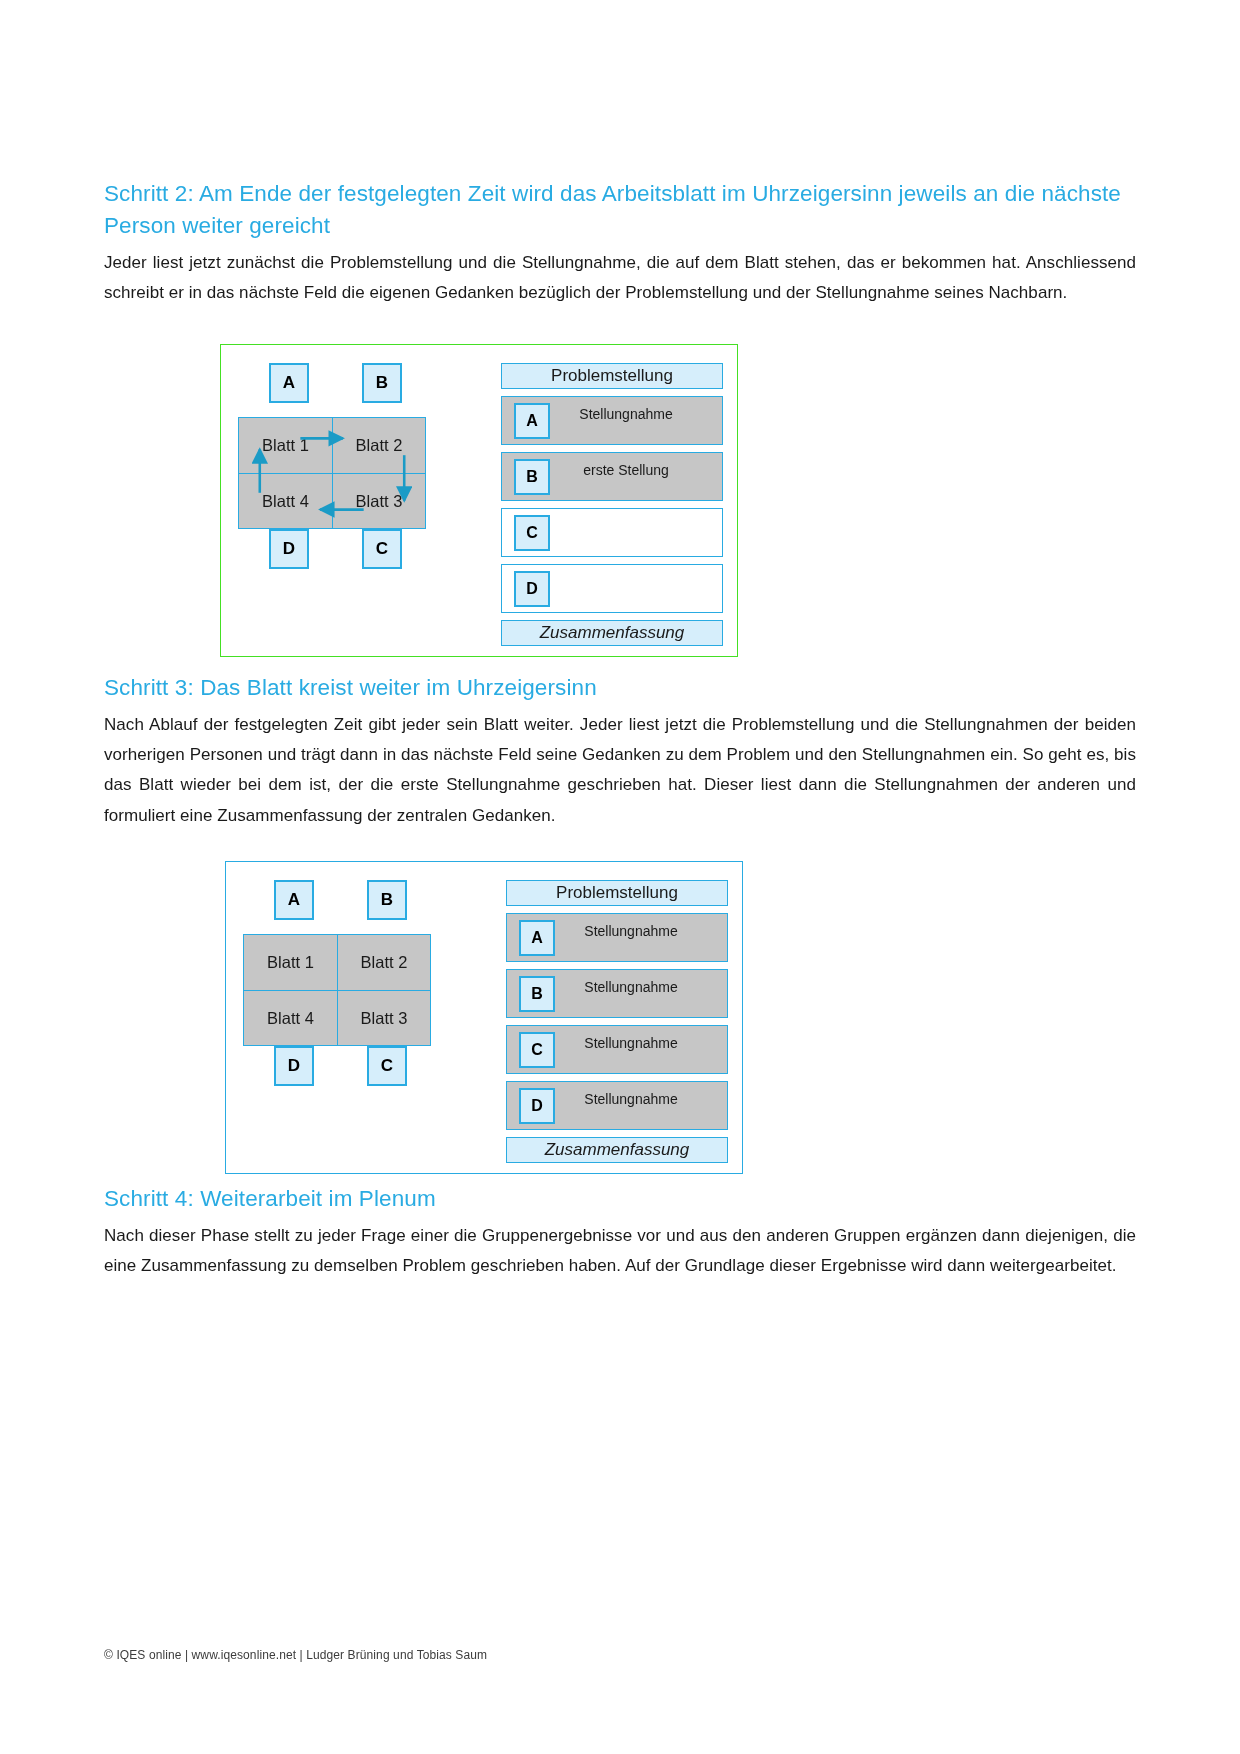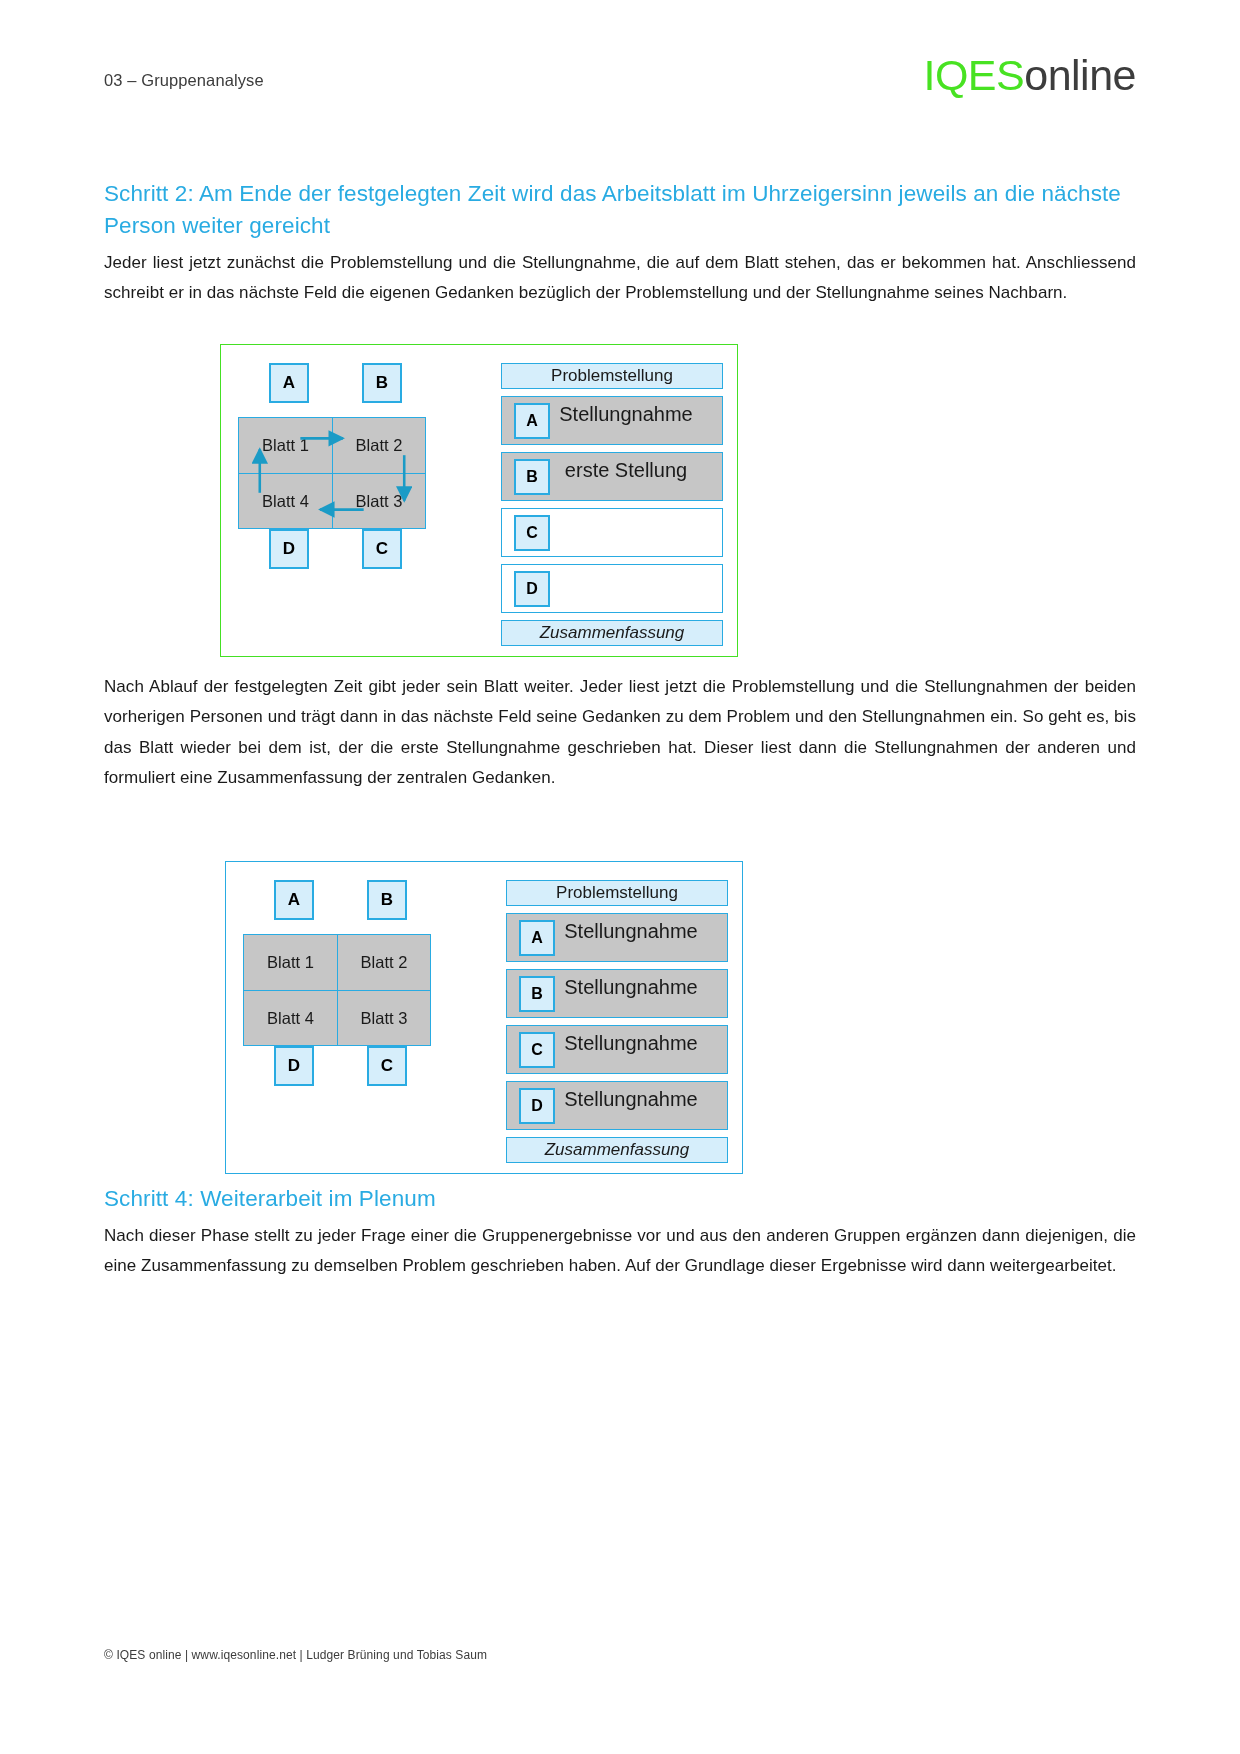--- a/index.html
+++ b/index.html
@@ -186,21 +186,21 @@
     display: flex;
     align-items: center;
     justify-content: center;
     font-size: 16px;
     font-weight: bold;
     color: #000;
   }
   .bar .rowtext {
     width: 100%;
     text-align: center;
-    font-size: 20px;
+    font-size: 14px;
     color: #1a1a1a;
     padding-left: 28px;
     box-sizing: border-box;
     margin-top: -13px;
   }
   .bar.footer-bar {
     background: #d6eefb;
     height: 26px;
     justify-content: center;
     font-size: 17px;
@@ -217,26 +217,20 @@
     font-size: 12px;
     color: #3c3c3c;
     letter-spacing: 0.1px;
   }
 </style>
 </head>
 <body>
 
 <div class="page">
 
-  <div class="header">
-    <div class="header-left">03 – Gruppenanalyse</div>
-    <div class="logo">
-      <span class="iqes">IQES</span><span class="online">online</span>
-    </div>
-  </div>
 
   <div class="section" id="sec2">
     <h2 class="step-title">Schritt 2:  Am Ende der festgelegten Zeit wird das Arbeitsblatt im Uhrzeigersinn jeweils an die nächste Person weiter gereicht</h2>
     <p class="body-text">Jeder liest jetzt zunächst die Problemstellung und die Stellungnahme, die auf dem Blatt stehen, das er bekommen hat. Anschliessend schreibt er in das nächste Feld die eigenen Gedanken bezüglich der Problemstellung und der Stellungnahme seines Nachbarn.</p>
   </div>
 
   <div class="diagram" id="diagram1">
 
     <div class="letter-box" style="left:48px;  top:18px;">A</div>
     <div class="letter-box" style="left:141px; top:18px;">B</div>
@@ -288,20 +282,21 @@
       <div class="bar row-bar empty">
         <span class="rowletter">D</span>
         <span class="rowtext"></span>
       </div>
 
       <div class="bar footer-bar">Zusammenfassung</div>
     </div>
   </div>
 
   <div class="section" id="sec3">
+    <h2 class="step-title">Schritt 3: Das Blatt kreist weiter im Uhrzeigersinn</h2>
     <p class="body-text">Nach Ablauf der festgelegten Zeit gibt jeder sein Blatt weiter. Jeder liest jetzt die Problemstellung und die Stellungnahmen der beiden vorherigen Personen und trägt dann in das nächste Feld seine Gedanken zu dem Problem und den Stellungnahmen ein. So geht es, bis das Blatt wieder bei dem ist, der die erste Stellungnahme geschrieben hat. Dieser liest dann die Stellungnahmen der anderen und formuliert eine Zusammenfassung der zentralen Gedanken.</p>
   </div>
 
   <div class="diagram" id="diagram2">
 
     <div class="letter-box" style="left:48px;  top:18px;">A</div>
     <div class="letter-box" style="left:141px; top:18px;">B</div>
 
     <div class="blatt-grid" style="left:17px; top:72px;">
       <div class="blatt-cell c1 r1">Blatt 1</div>

